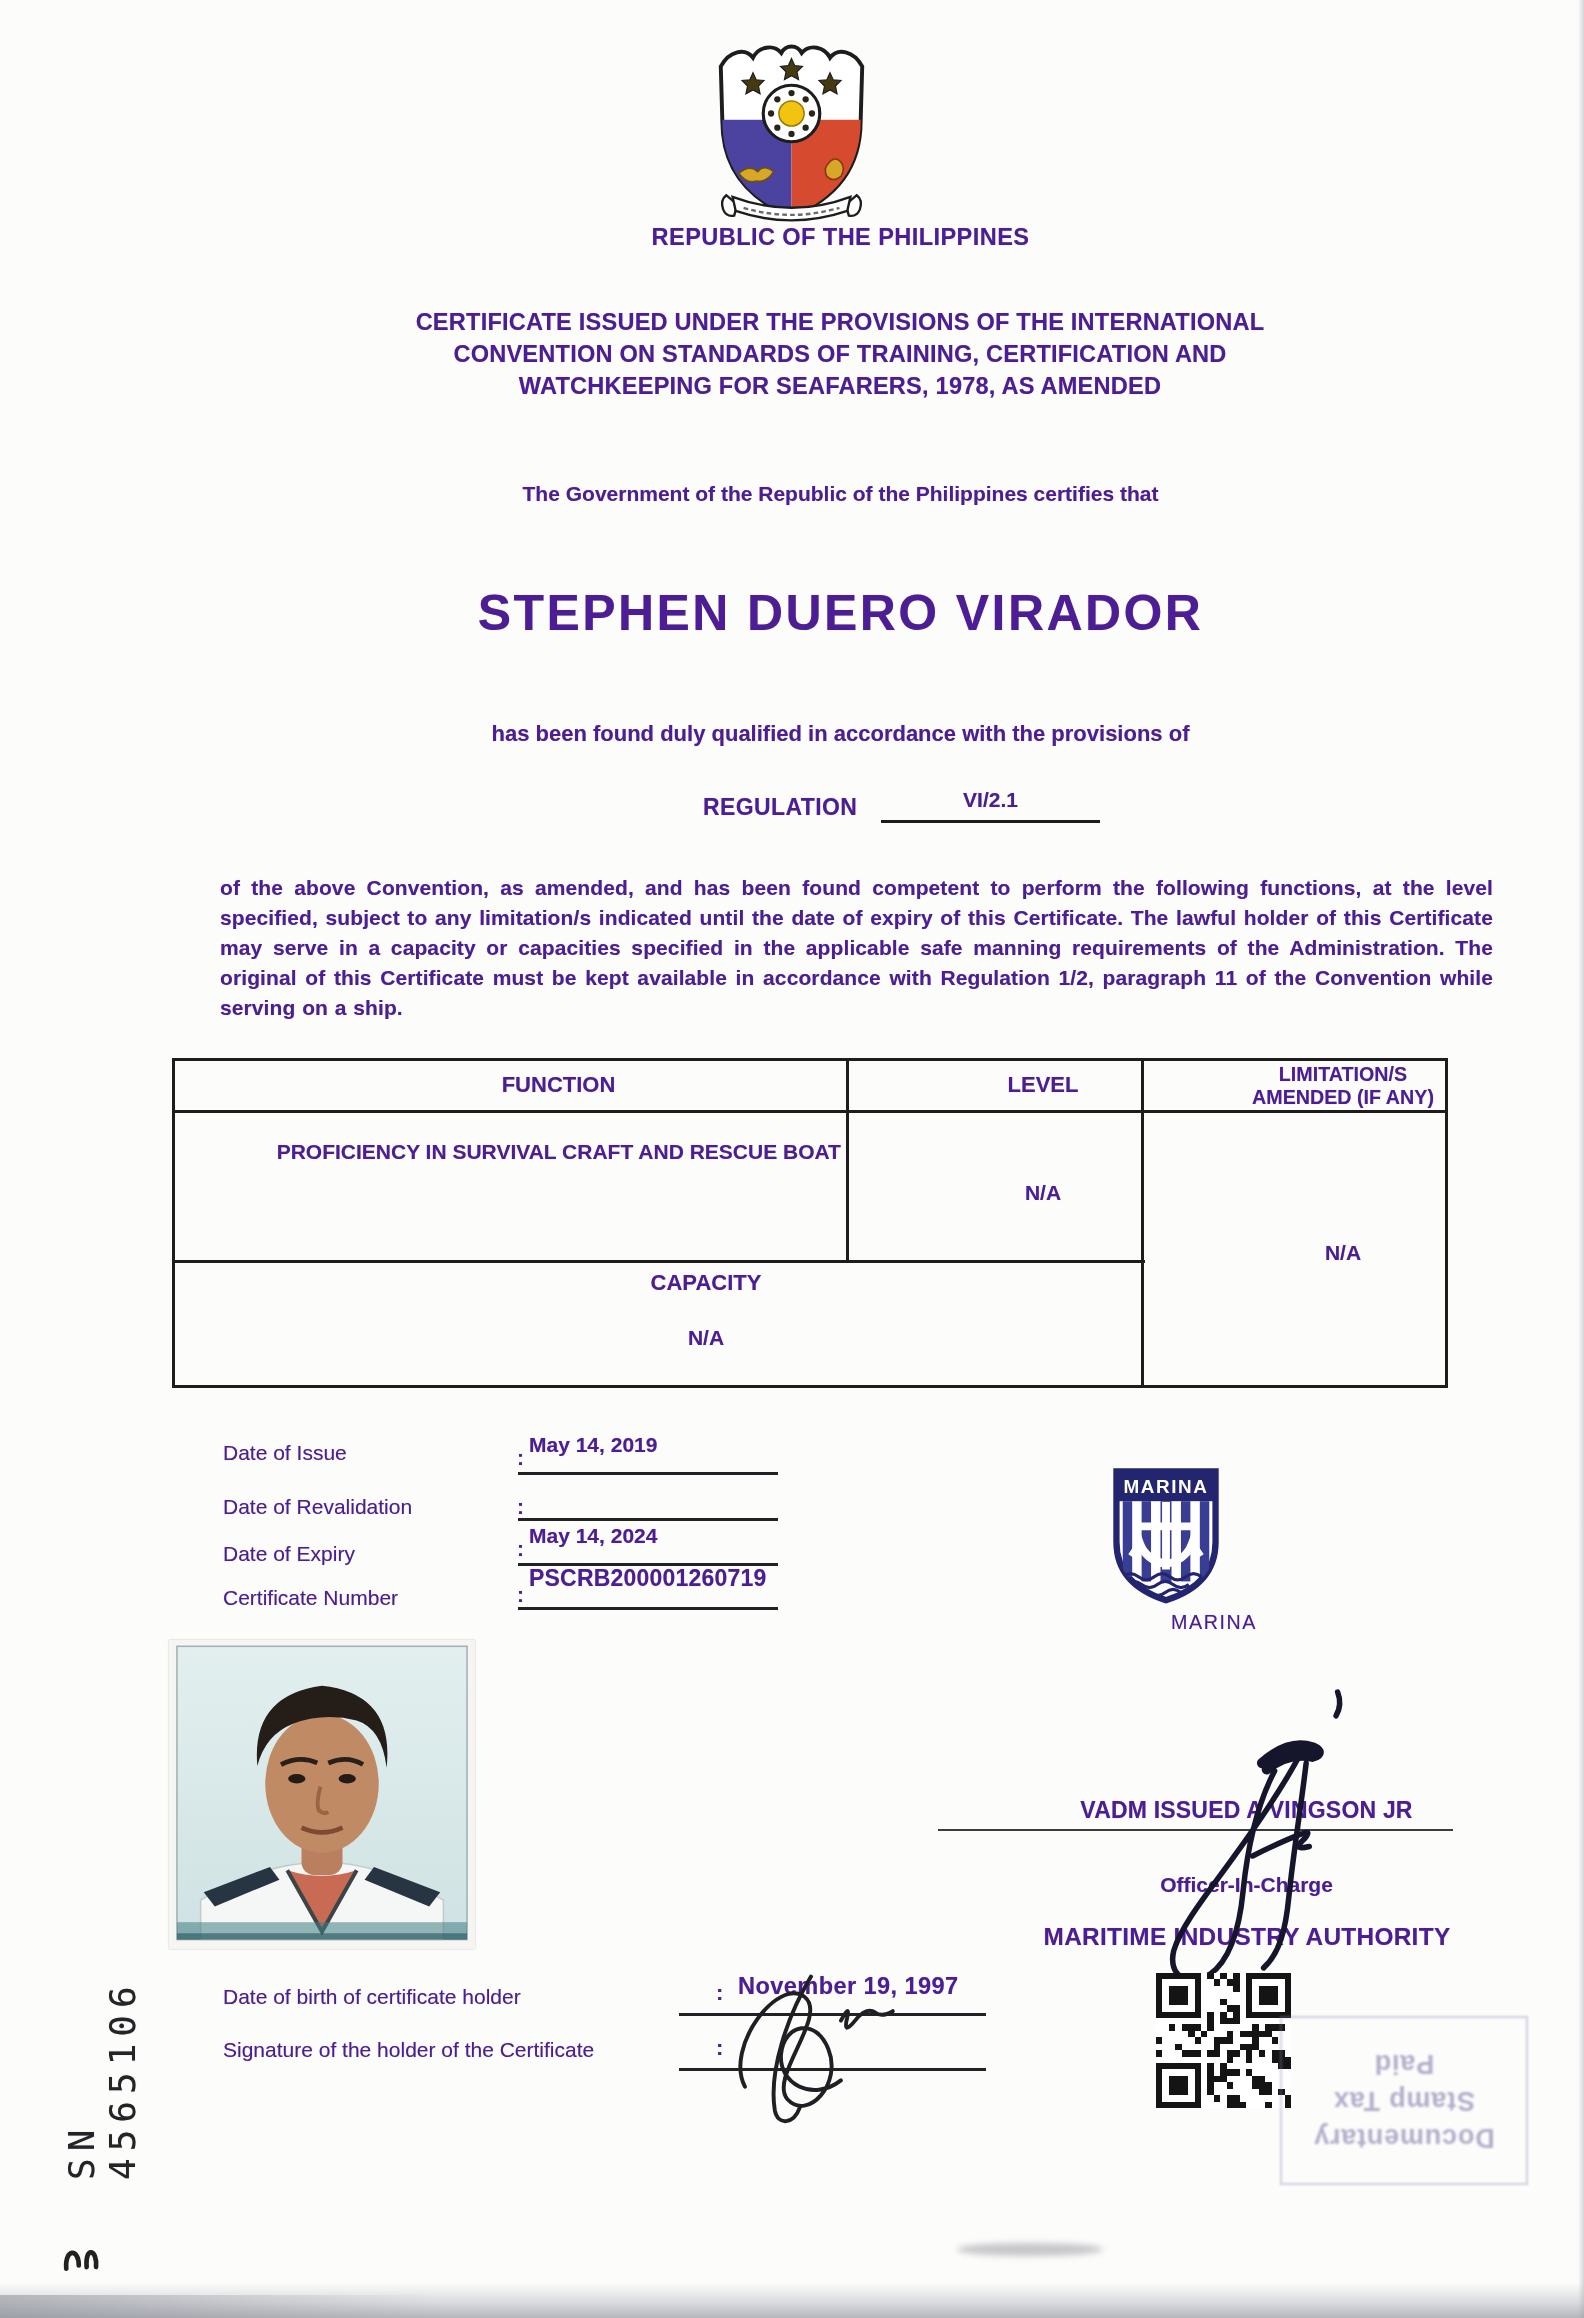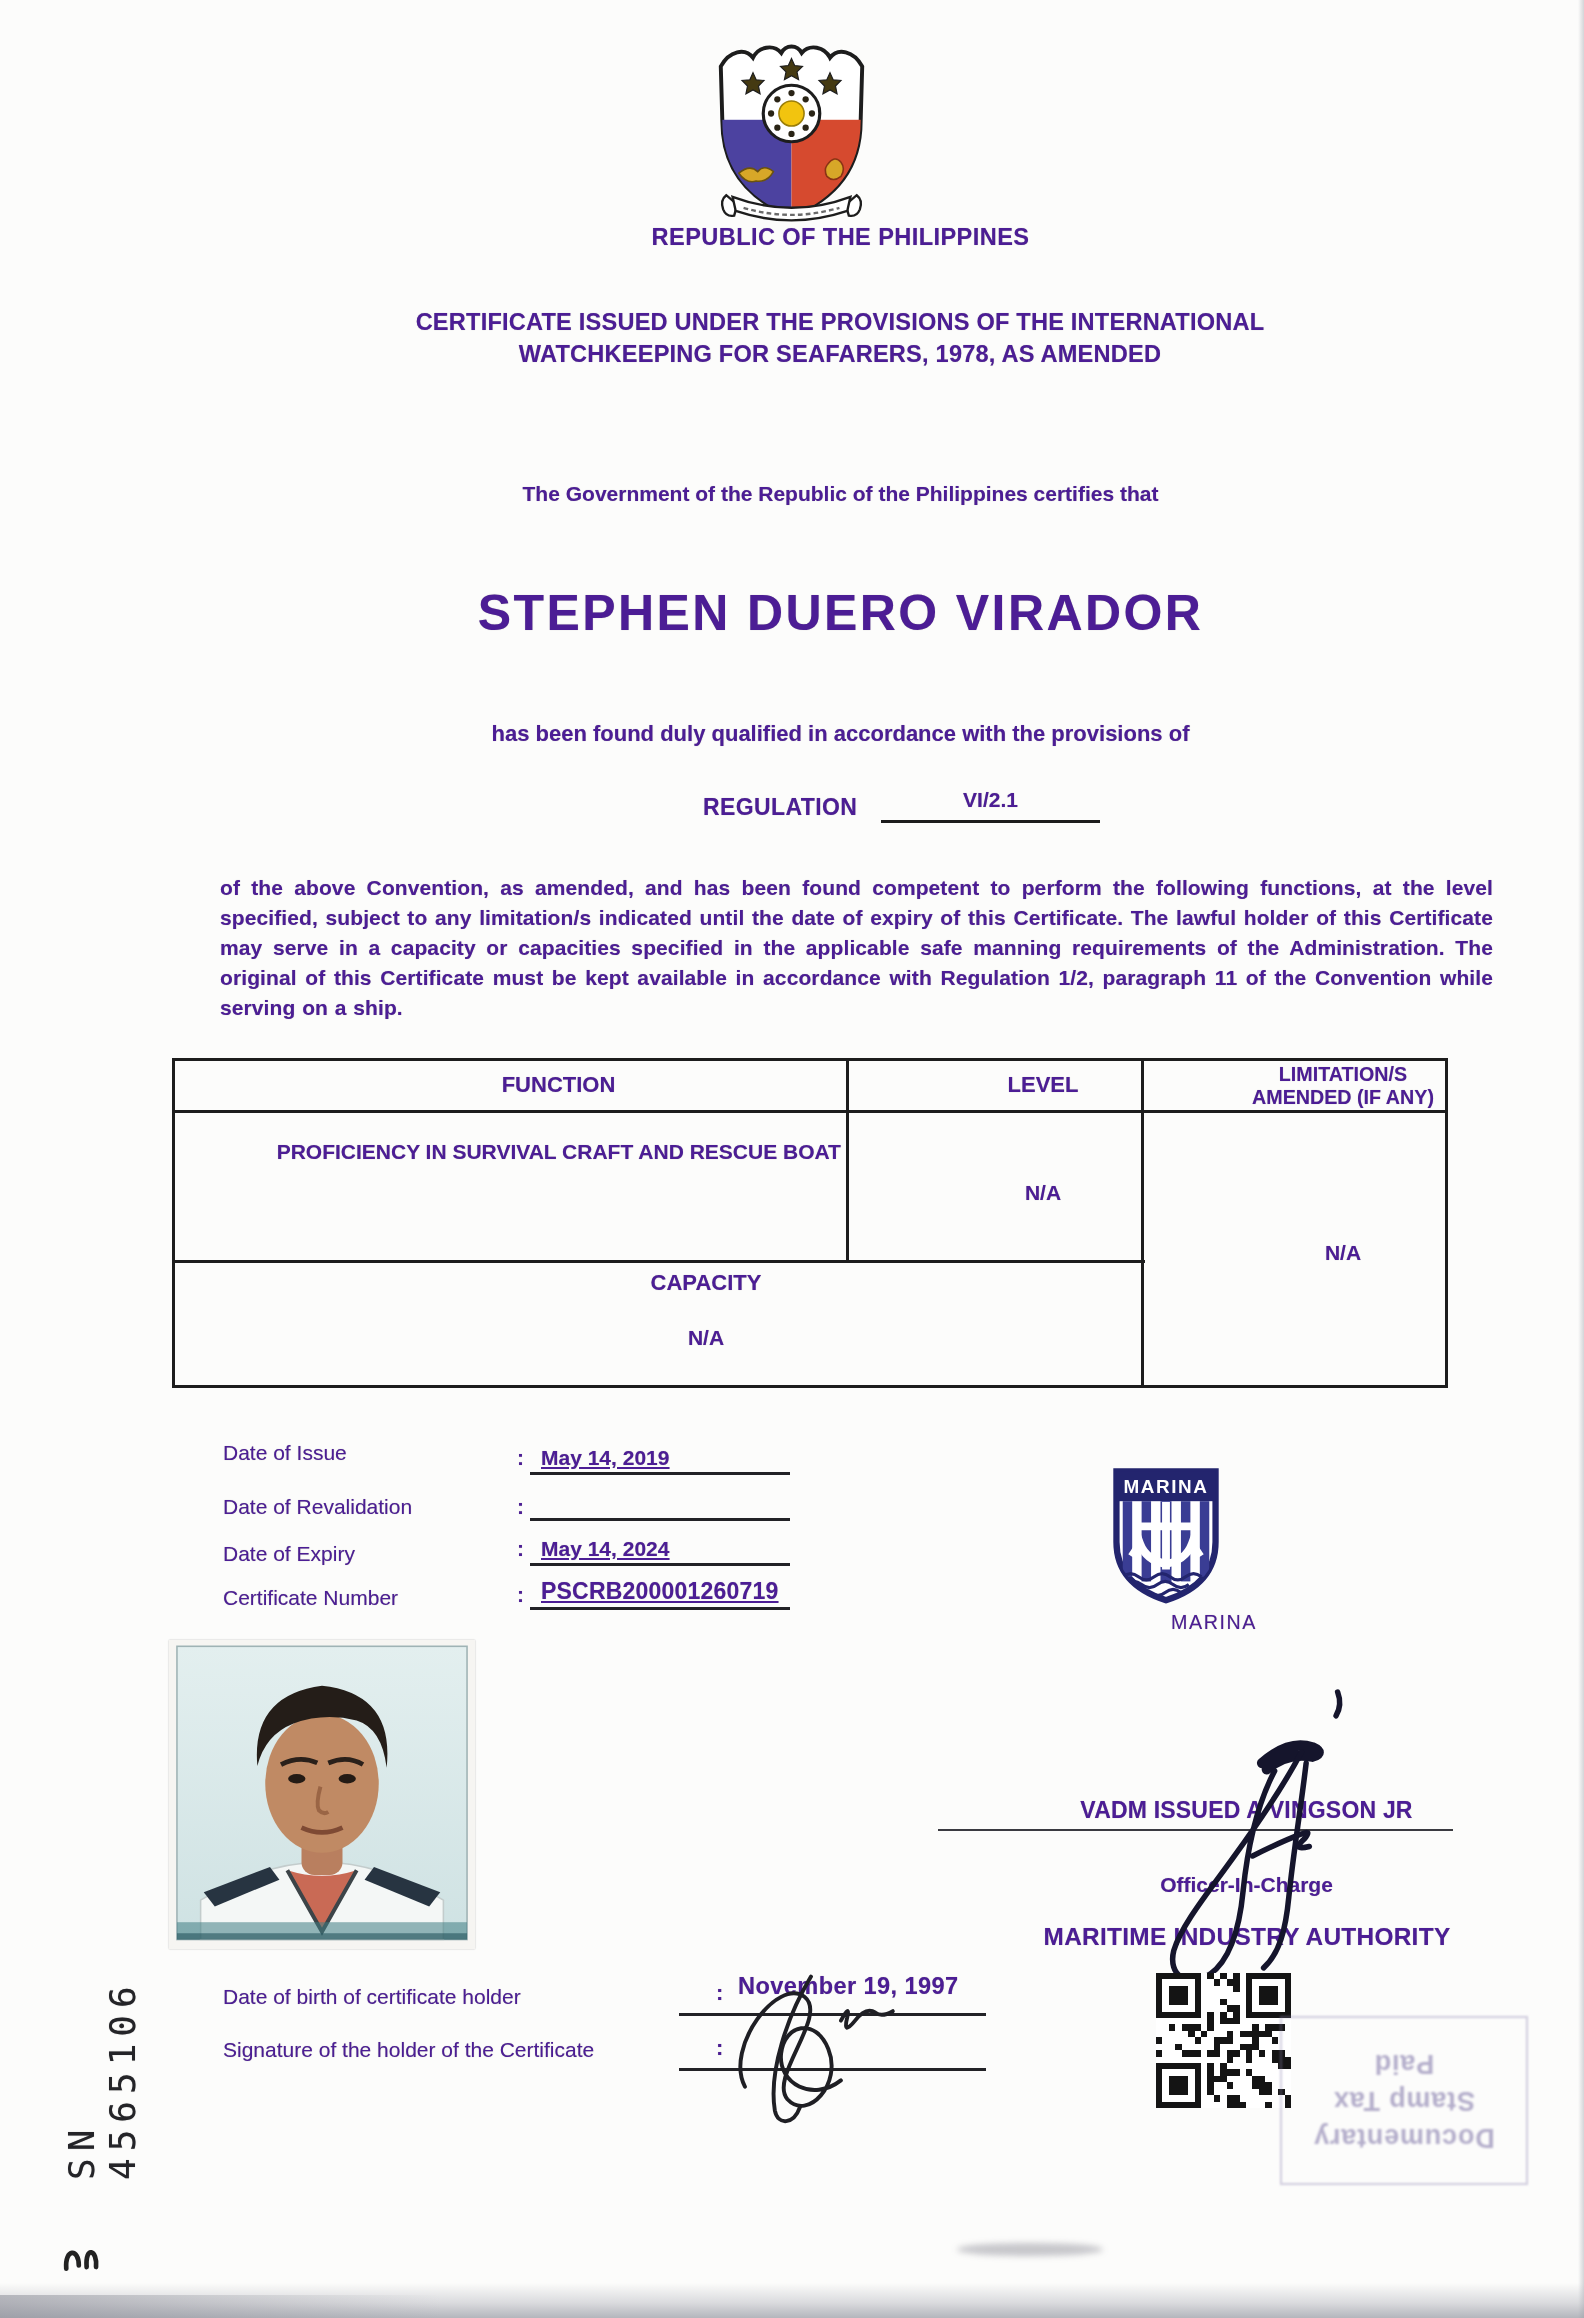--- a/index.html
+++ b/index.html
@@ -41,23 +41,23 @@
   .td-fn{left:15.8px; top:76px; width:640px; font-size:21px; line-height:29px;}
   .td-lv{left:674px; top:120px; width:292px; font-size:21px;}
   .td-lm{left:970px; top:180px; width:300px; font-size:21px;}
   .td-cap{left:0; top:209px; width:966px; font-size:22px;}
   .td-capv{left:0; top:265px; width:966px; font-size:21px;}
 
   
   .d-label{font-size:21px;}
   .d-colon{font-size:21px; font-weight:700;}
   .d-value{
-    box-sizing:border-box; left:482px; width:260px;
-    border-bottom:3.2px solid #222226; padding:0 0 2px 11px;
-    font-size:21px; font-weight:700; display:flex; align-items:flex-end;text-decoration:underline;
+    box-sizing:border-box; left:470px; width:260px;
+    border-bottom:3.2px solid #222226; padding:0 0 15px 11px;
+    font-size:21px; font-weight:700; display:flex; align-items:flex-end;
   }
   .certno{font-size:23px; letter-spacing:0.2px;}
 
   
   .marina-caption{left:1099px; top:1611px; width:134px; font-size:19.7px; letter-spacing:1.6px;}
 
   
   .sgn-name{left:937px; top:1797px; width:523px; font-size:23px; letter-spacing:0.2px;}
   .sgn-line{left:938px; top:1829px; width:515px; height:2.4px; background:#3a3a40;}
   .sgn-title{left:937px; top:1873px; width:523px; font-size:21px;}
@@ -148,20 +148,21 @@
       <path d="M188,196 q8,6 4,18 q-4,10 -14,8 l-4,-14 Z" fill="#fff" stroke="#1d1d1d" stroke-width="3"></path>
       <path d="M30,198 Q105,226 180,198 L176,216 Q105,240 34,216 Z" fill="#ffffff" stroke="#1d1d1d" stroke-width="3"></path>
       <path d="M44,212 q60,18 122,0" fill="none" stroke="#6a6a6a" stroke-width="3" stroke-dasharray="6 4"></path>
     </g>
   </svg>
 
   <div class="abs ctr b ink republic">REPUBLIC OF THE PHILIPPINES</div>
 
   <div class="abs ctr b ink cert-title">
     <div>CERTIFICATE ISSUED UNDER THE PROVISIONS OF THE INTERNATIONAL</div>
+    <div>CONVENTION ON STANDARDS OF TRAINING, CERTIFICATION AND</div>
     <div>WATCHKEEPING FOR SEAFARERS, 1978, AS AMENDED</div>
   </div>
 
   <div class="abs ctr b ink holder-name">STEPHEN DUERO VIRADOR</div>
   <div class="abs ctr b ink certifies">The Government of the Republic of the Philippines certifies that</div>
   <div class="abs ctr b ink qualified">has been found duly qualified in accordance with the provisions of</div>
 
   <div class="abs b ink reg-label">REGULATION</div>
   <div class="abs ctr b ink reg-value">VI/2.1</div>
 

